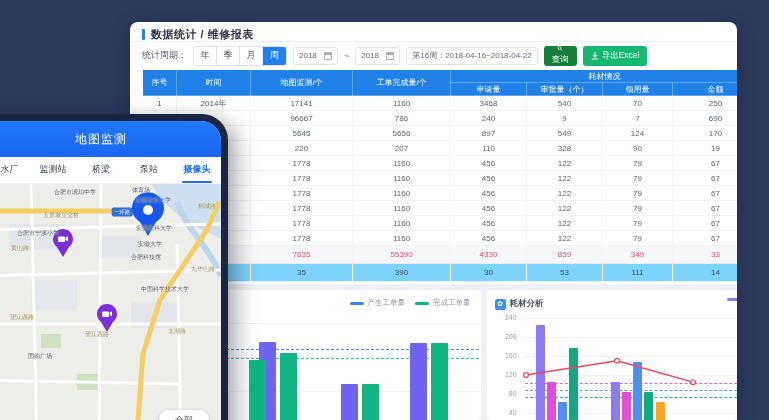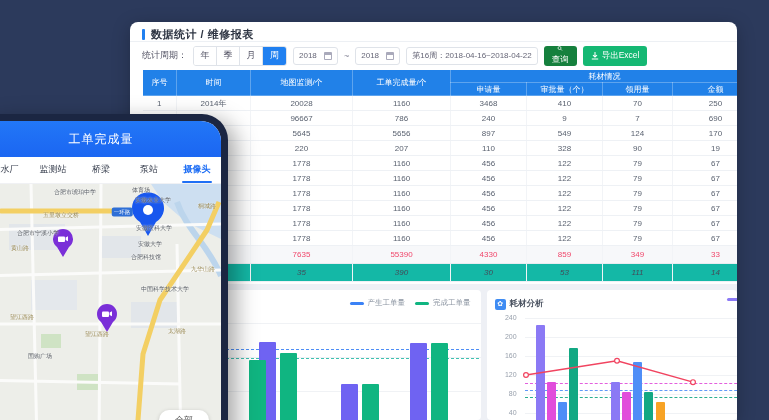--- a/index.html
+++ b/index.html
@@ -35,21 +35,21 @@
   .btn.export { background:#15b873; }
 
   
   .table-wrap { padding:0 16px 0 12px; overflow:hidden; }
   table { border-collapse:collapse; table-layout:fixed; width:616px; }
   thead th { background:#2181e8; color:#fff; font-size:8px; font-weight:normal;
              border:1px solid rgba(255,255,255,.28); height:13px; padding:0; }
   tbody td { font-size:8px; color:#5a6270; text-align:center; height:15px;
              border-bottom:1px solid #eef1f5; border-right:1px solid #f2f4f7; padding:0; }
   tr.sum td { background:#f7f8fa; color:#f0476b; height:18px; border-bottom:1px solid #e9ecf1; }
-  tr.avg td { background:#14b8a6; color:#444c59; height:18px;font-style:italic; }
+  tr.avg td { background:#7dd3fc; color:#444c59; height:18px; }
 
   
   .charts-band { position:absolute; left:0; top:262px; width:607px; height:136px;
                  background:#eef0f5; padding:6px 0 0 10px; display:flex; gap:6px; }
   .chart-card { background:#fff; border-radius:4px; height:130px; position:relative; overflow:hidden; }
   .chart-card.left { width:408px; }
   .chart-card.right { width:300px; }
   .legend { position:absolute; top:8px; display:flex; gap:10px; align-items:center; }
   .legend-item { display:flex; gap:4px; align-items:center; font-size:7.5px; color:#8a93a0; }
   .legend-swatch { width:14px; height:3px; border-radius:2px; }
@@ -160,24 +160,24 @@
               <th>申请量</th>
               <th>审批量（个）</th>
               <th>领用量</th>
               <th>金额</th>
             </tr>
           </thead>
           <tbody>
             <tr>
               <td>1</td>
               <td>2014年</td>
-              <td>20028</td>
+              <td>17141</td>
               <td>1160</td>
               <td>3468</td>
-              <td>410</td>
+              <td>540</td>
               <td>70</td>
               <td>250</td>
             </tr>
             <tr>
               <td></td>
               <td></td>
               <td>96667</td>
               <td>786</td>
               <td>240</td>
               <td>9</td>
@@ -357,21 +357,21 @@
           </div>
       </div>
 
     </div>
   </div>
 
   <div class="phone">
     <div class="screen">
       <div class="ph-header">
 
-        <span class="ph-title">工单完成量</span>
+        <span class="ph-title">地图监测</span>
       </div>
       <div class="ph-tabs" id="phoneTabs">
           <div class="ph-tab">污水厂</div>
           <div class="ph-tab">监测站</div>
           <div class="ph-tab">桥梁</div>
           <div class="ph-tab">泵站</div>
           <div class="ph-tab active">摄像头</div>
         </div>
       <div class="ph-map">
         <svg width="240" height="260" style="position:absolute;left:0;top:0">

